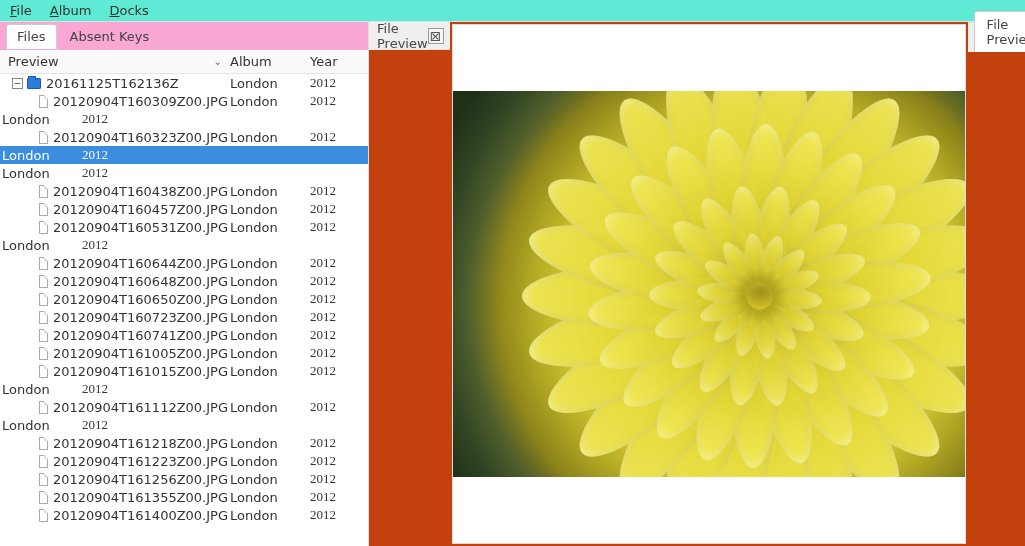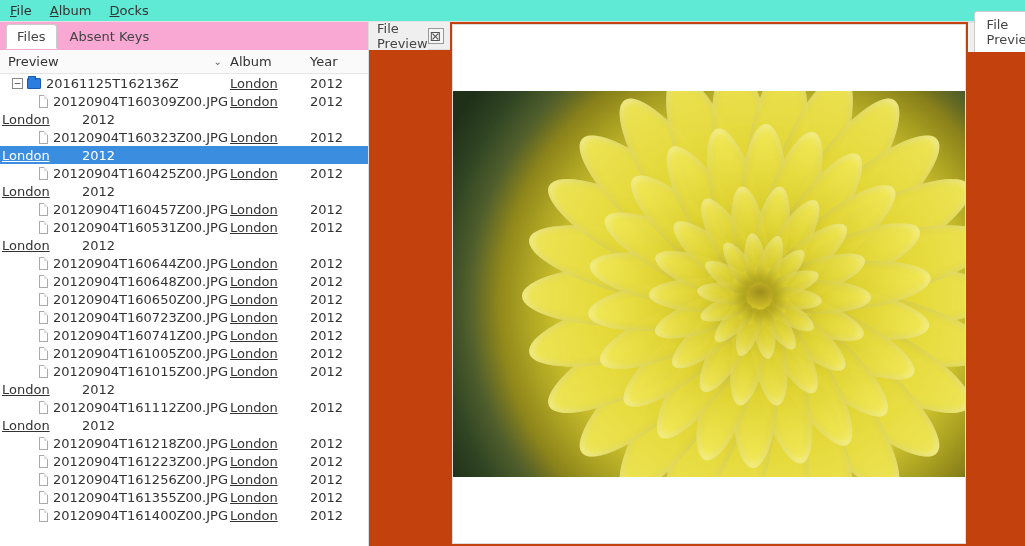--- a/index.html
+++ b/index.html
@@ -126,22 +126,22 @@
   .tree-row.selected {
     background: #3b8de0;
     color: #fff;
   }
   .tree-row .cell-name {
     width: 228px;
     display: flex;
     align-items: center;
     overflow: hidden;
   }
-  .tree-row .cell-album { width: 80px; padding-left:2px;text-decoration:underline;}
-  .tree-row .cell-year { width: 60px; padding-left:2px;}
+  .tree-row .cell-album { width: 80px; padding-left:2px;}
+  .tree-row .cell-year { width: 60px; padding-left:2px;font-family:Liberation Serif, serif;}
   .indent-root { display:inline-block; width:12px; }
   .indent-child { display:inline-block; width:48px; }
   .expander {
     width: 11px;
     height: 11px;
     border: 1px solid #888;
     display: inline-flex;
     align-items: center;
     justify-content: center;
     font-size: 9px;
@@ -289,29 +289,29 @@
               <span>20120904T160323Z00.JPG</span>
             </div>
             <div class="cell-album">London</div>
             <div class="cell-year">2012</div>
           </div>
           <div class="tree-row selected">
             <div class="cell-album">London</div>
             <div class="cell-year">2012</div>
           </div>
           <div class="tree-row">
-            <div class="cell-name">
-              <span class="indent-child"></span>
-              <span class="file-icon"></span>
-              <span>20120904T160425Z00.JPG</span>
-            </div>
-            <div class="cell-album">London</div>
-            <div class="cell-year">2012</div>
-          </div>
-          <div class="tree-row">
+            <div class="cell-album">London</div>
+            <div class="cell-year">2012</div>
+          </div>
+          <div class="tree-row">
+            <div class="cell-name">
+              <span class="indent-child"></span>
+              <span class="file-icon"></span>
+              <span>20120904T160438Z00.JPG</span>
+            </div>
             <div class="cell-album">London</div>
             <div class="cell-year">2012</div>
           </div>
           <div class="tree-row">
             <div class="cell-name">
               <span class="indent-child"></span>
               <span class="file-icon"></span>
               <span>20120904T160457Z00.JPG</span>
             </div>
             <div class="cell-album">London</div>

